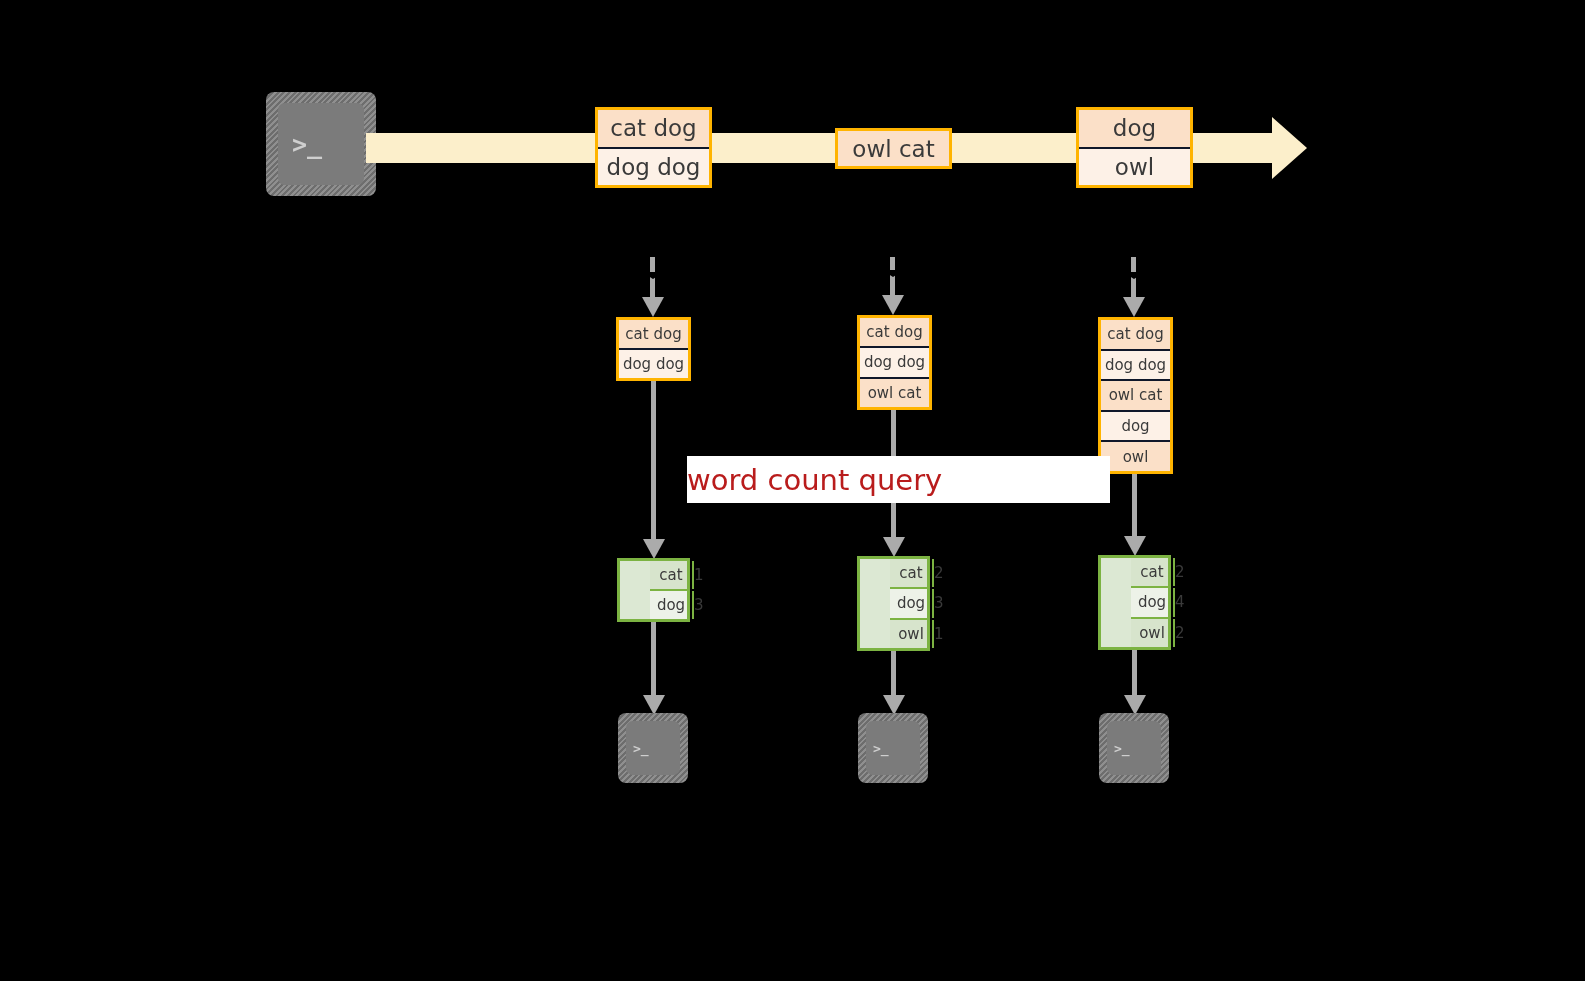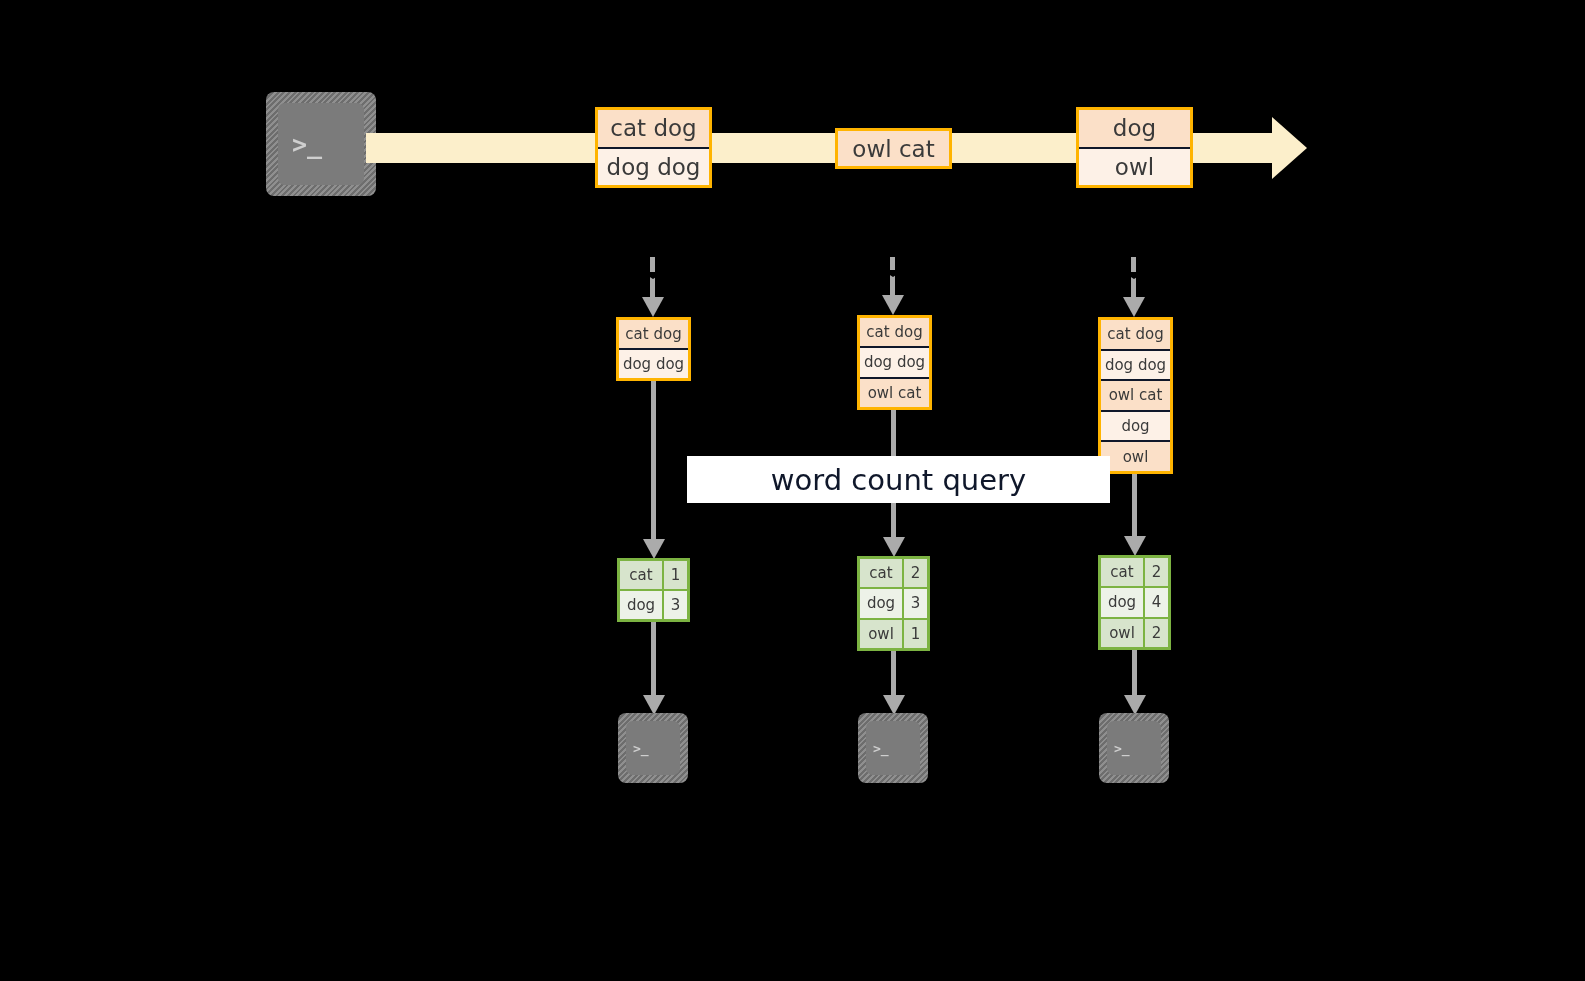--- a/index.html
+++ b/index.html
@@ -71,20 +71,21 @@
   .gbox {
     position: absolute;
     border: 3px solid #7CB342;
     background: #DCE8D3;
     display: flex; flex-direction: column;
   }
   .grow {
     flex: 1 1 auto;
     display: flex;
     border-bottom: 2px solid #7CB342;
+    margin-left: 30px;
   }
   .grow:last-child { border-bottom: none; }
   .grow.dark  { background: #D7E4CC; }
   .grow.light { background: #EDF2E8; }
   .gcell-key {
     flex: 0 0 auto;
     display: flex; align-items: center; justify-content: center;
     color: #3a3a3a;
     border-right: 2px solid #7CB342;
   }
@@ -112,22 +113,22 @@
     width: 0; height: 0;
     border-left: 11px solid transparent;
     border-right: 11px solid transparent;
     border-top: 7px solid #000000;
   }
 
   
   .query-label {
     position: absolute;
     background: #FFFFFF;
-    display: flex; align-items: center; justify-content: center;
-    color: #0f172a;
+    display: flex; align-items: center; 
+    color: #b91c1c;
     white-space: nowrap;
   }
 </style>
 </head>
 <body>
 
 <div id="stage">
 
   <div class="term" style="left:266px; top:92px; width:110px; height:104px;">
     <div class="term-inner" style="left:12px; top:11px; right:12px; bottom:11px;">

